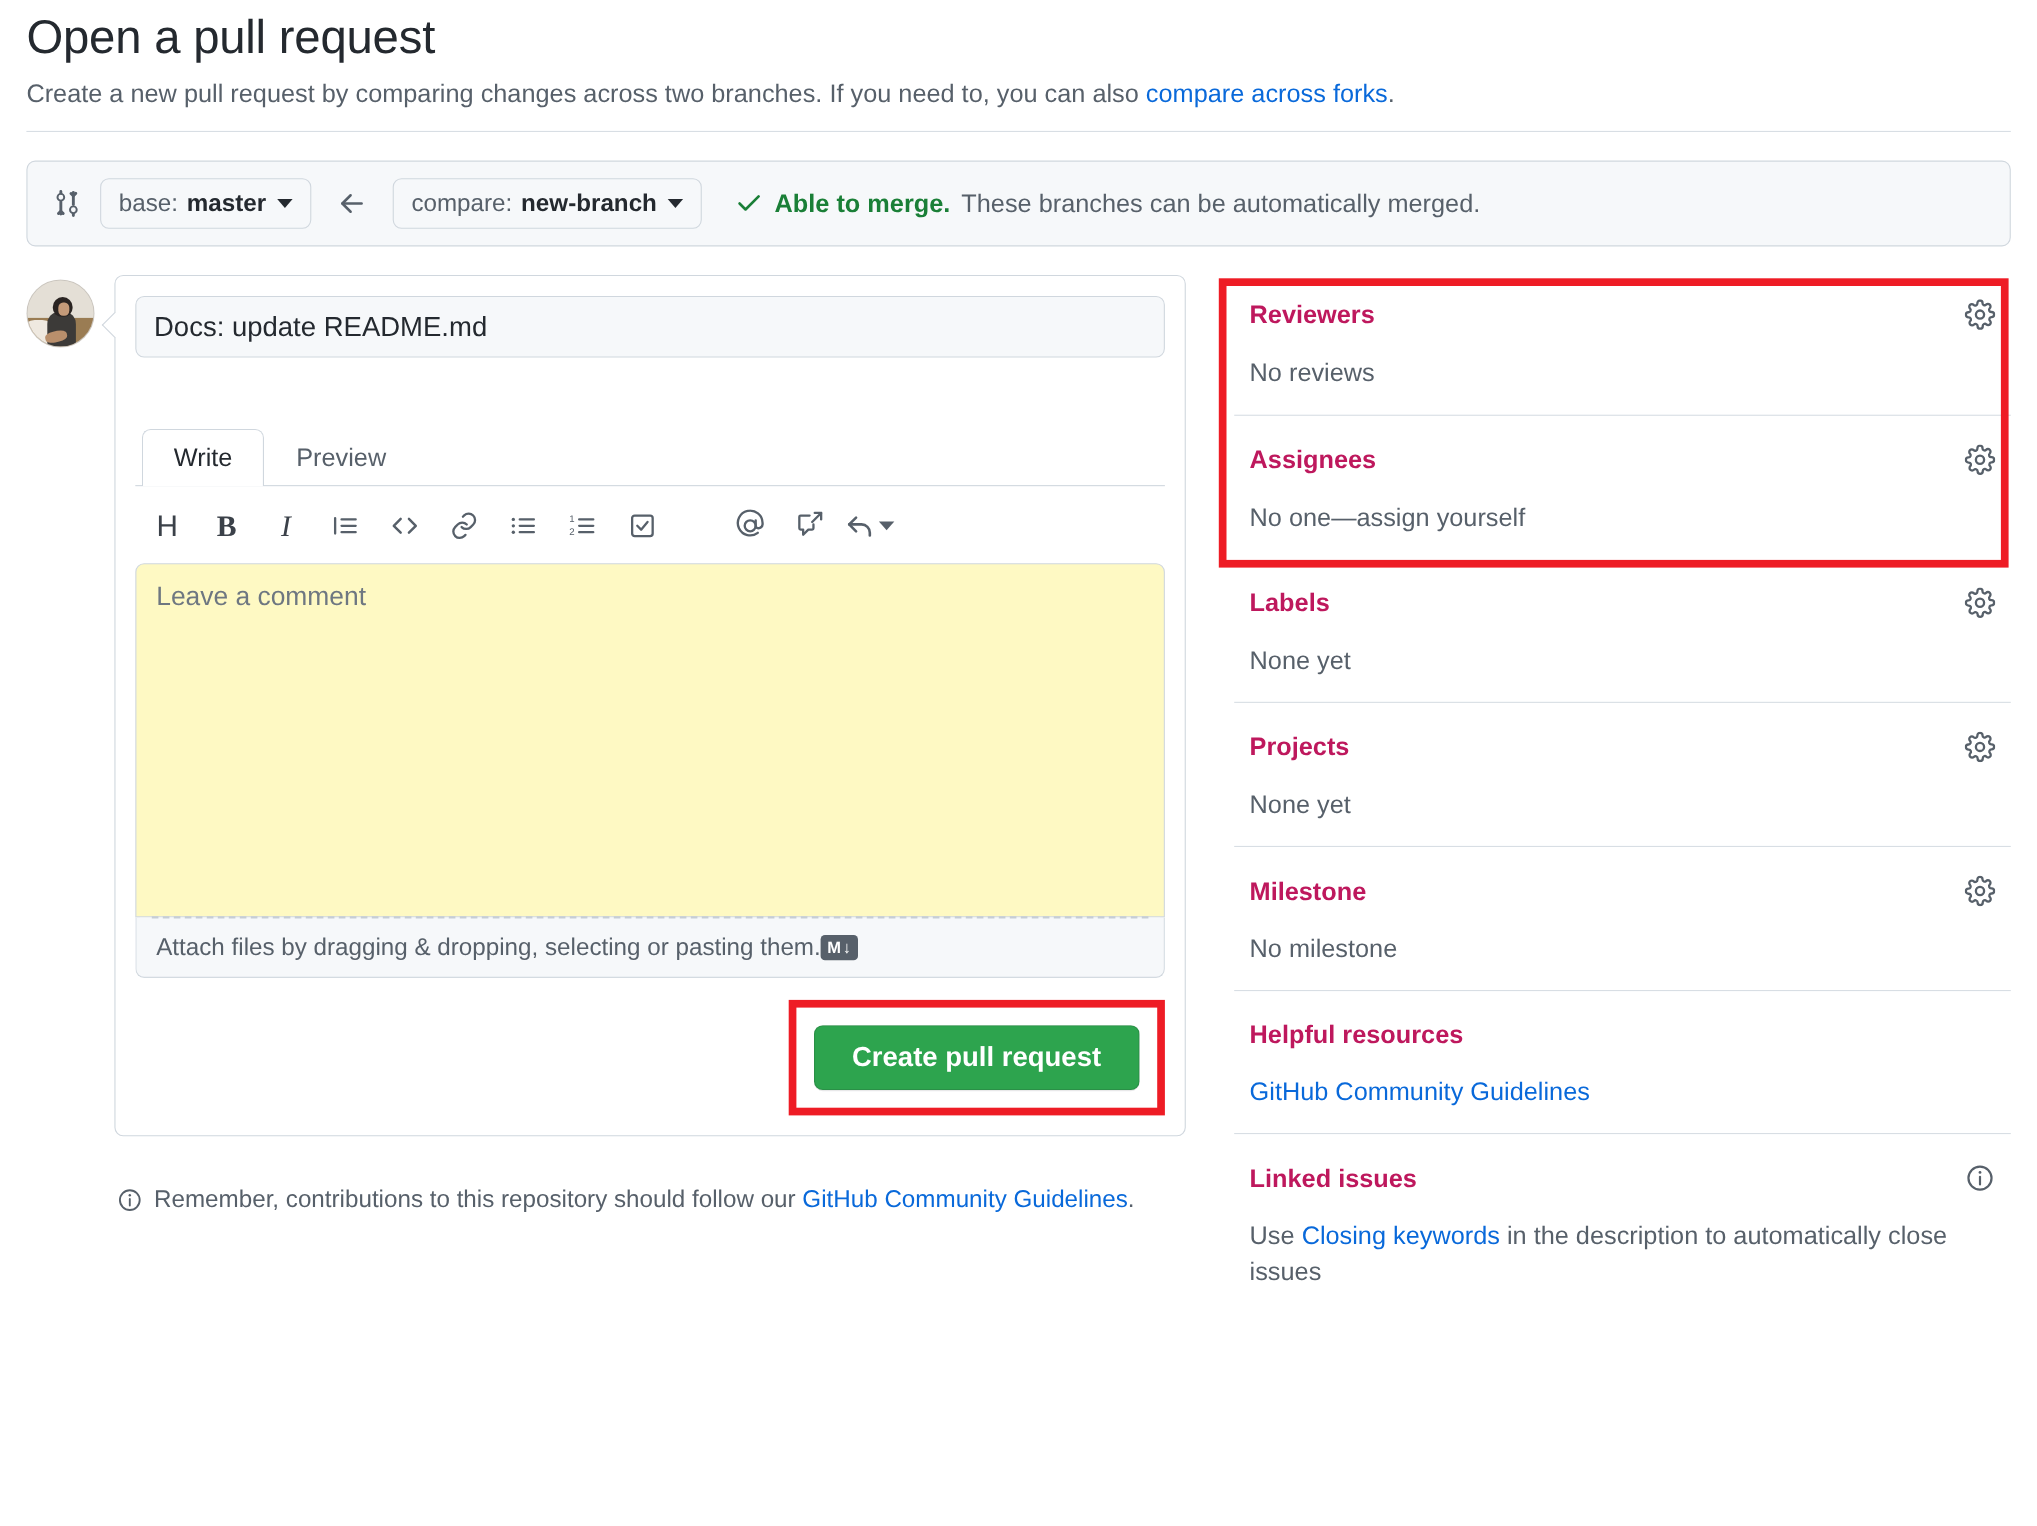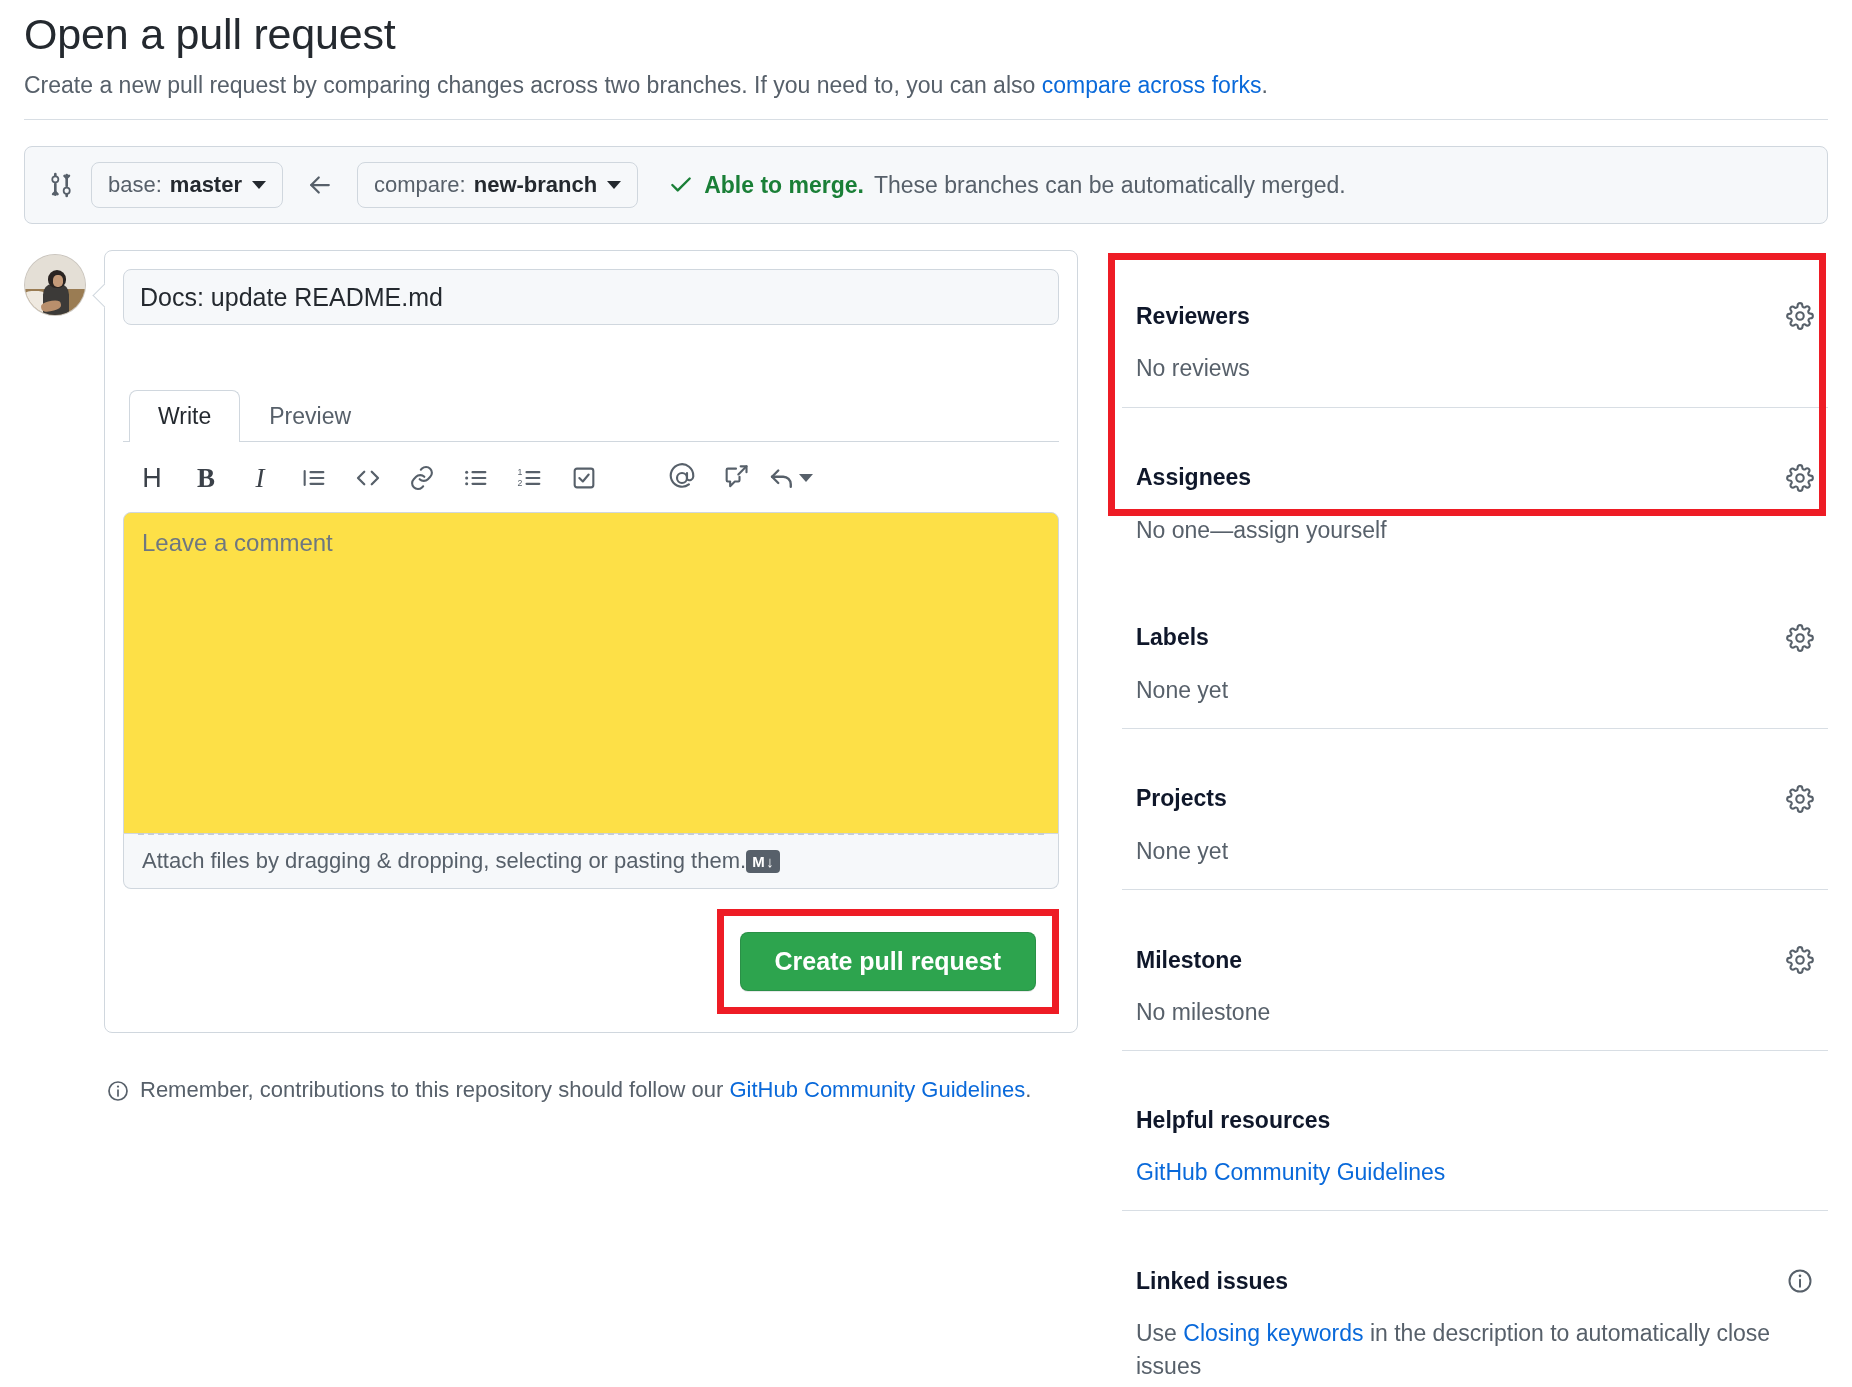--- a/index.html
+++ b/index.html
@@ -186,21 +186,21 @@
   .tb-caret {
     width: 0; height: 0; margin-left: 2px;
     border-left: 7px solid transparent;
     border-right: 7px solid transparent;
     border-top: 8px solid #57606a;
   }
 
   .comment-area {
     border: 1px solid #d0d7de;
     border-radius: 8px 8px 0 0;
-    background: #fde047;
+    background: #fef9c3;
     height: 322px;
     padding: 16px 18px;
     font-size: 24px;
     color: #6e7781;
     position: relative;
   }
   .attach-bar {
     border: 1px solid #d0d7de;
     border-top: 0;
     border-radius: 0 0 8px 8px;
@@ -265,21 +265,21 @@
     font-size: 22px;
     color: #57606a;
   }
   .footnote .ico { color: #57606a; flex: none; margin-top: 2px;}
 
   
   .side-block { padding: 26px 0 22px 0; border-bottom: 1px solid #d8dee4; }
   .side-block:last-child { border-bottom: 0; }
   .side-head {
     display: flex; align-items: center; justify-content: space-between;
-    font-size: 23px; font-weight: 700; color: #0f172a; margin-top: 30px;
+    font-size: 23px; font-weight: 700; color: #be185d;
   }
   .side-val { font-size: 23px; color: #57606a; margin-top: 22px; line-height: 1.4; }
   .gear { color: #57606a; cursor: pointer; display: flex; align-items: center; }
   .info-ico { color: #57606a; cursor: pointer; display: flex; align-items: center; }
 
   .hl-side {
     position: absolute;
     left: 30px; top: 3px;
     width: 718px;
     height: 263px;

